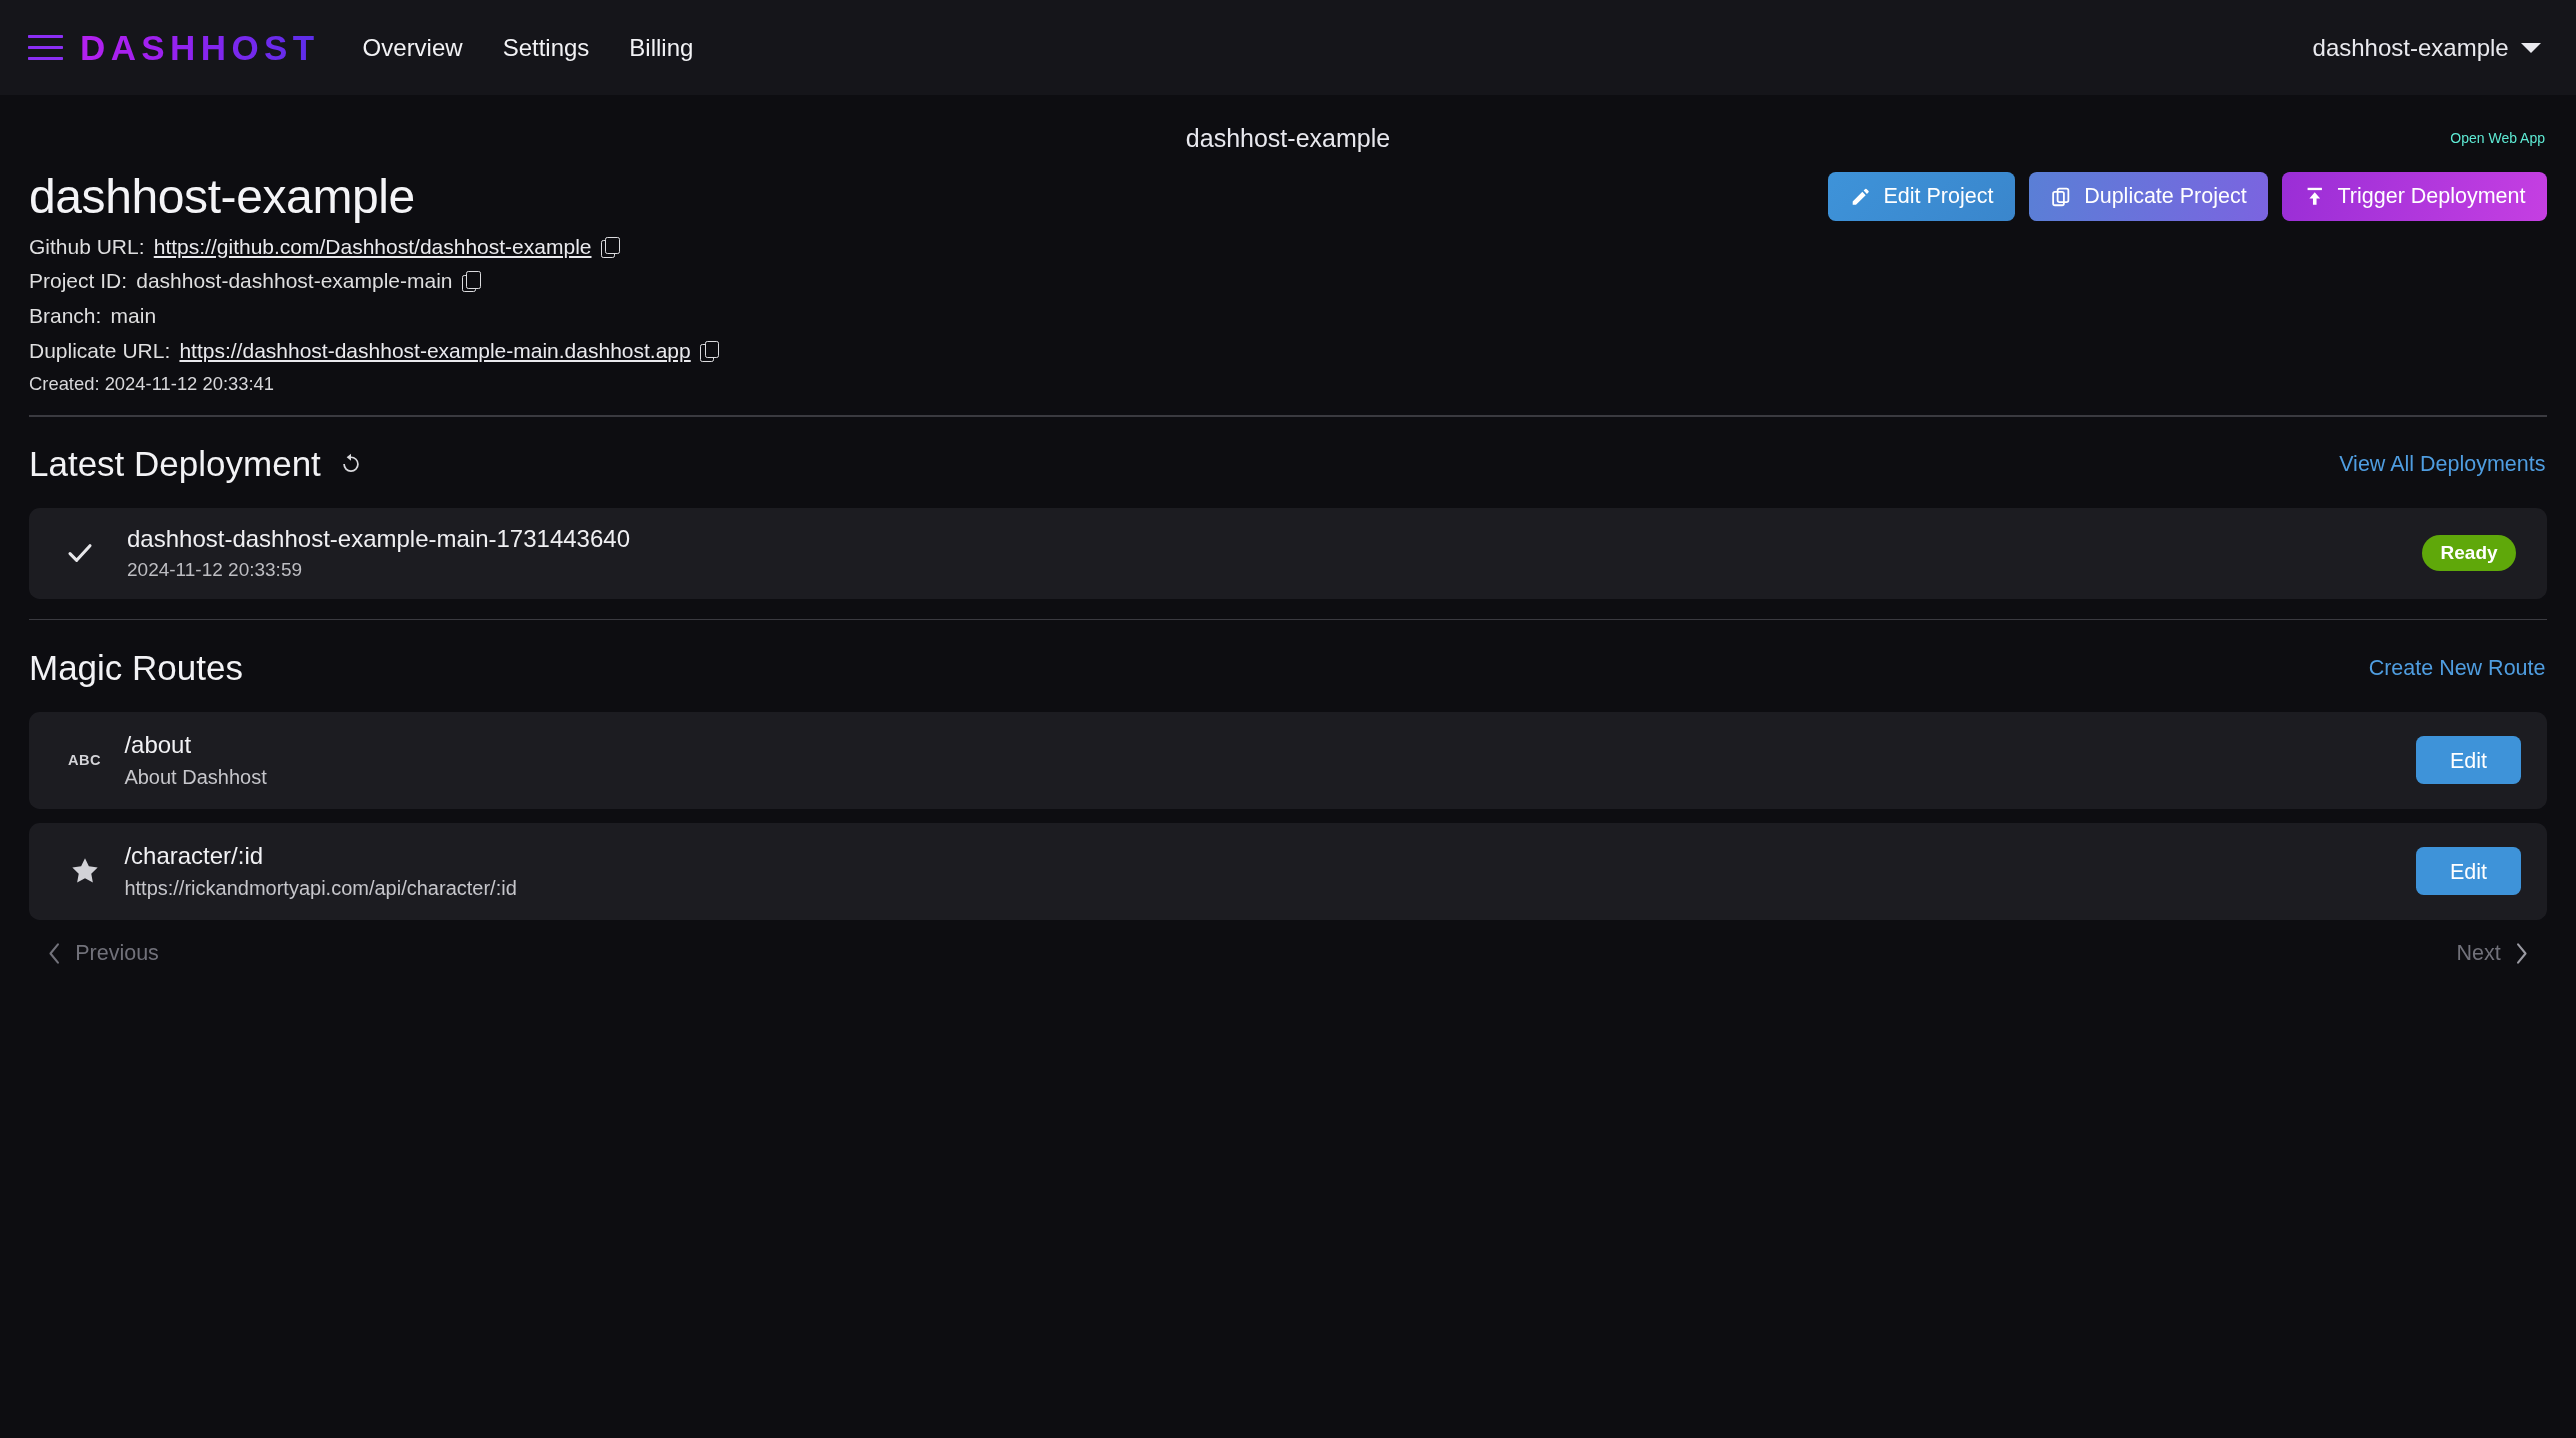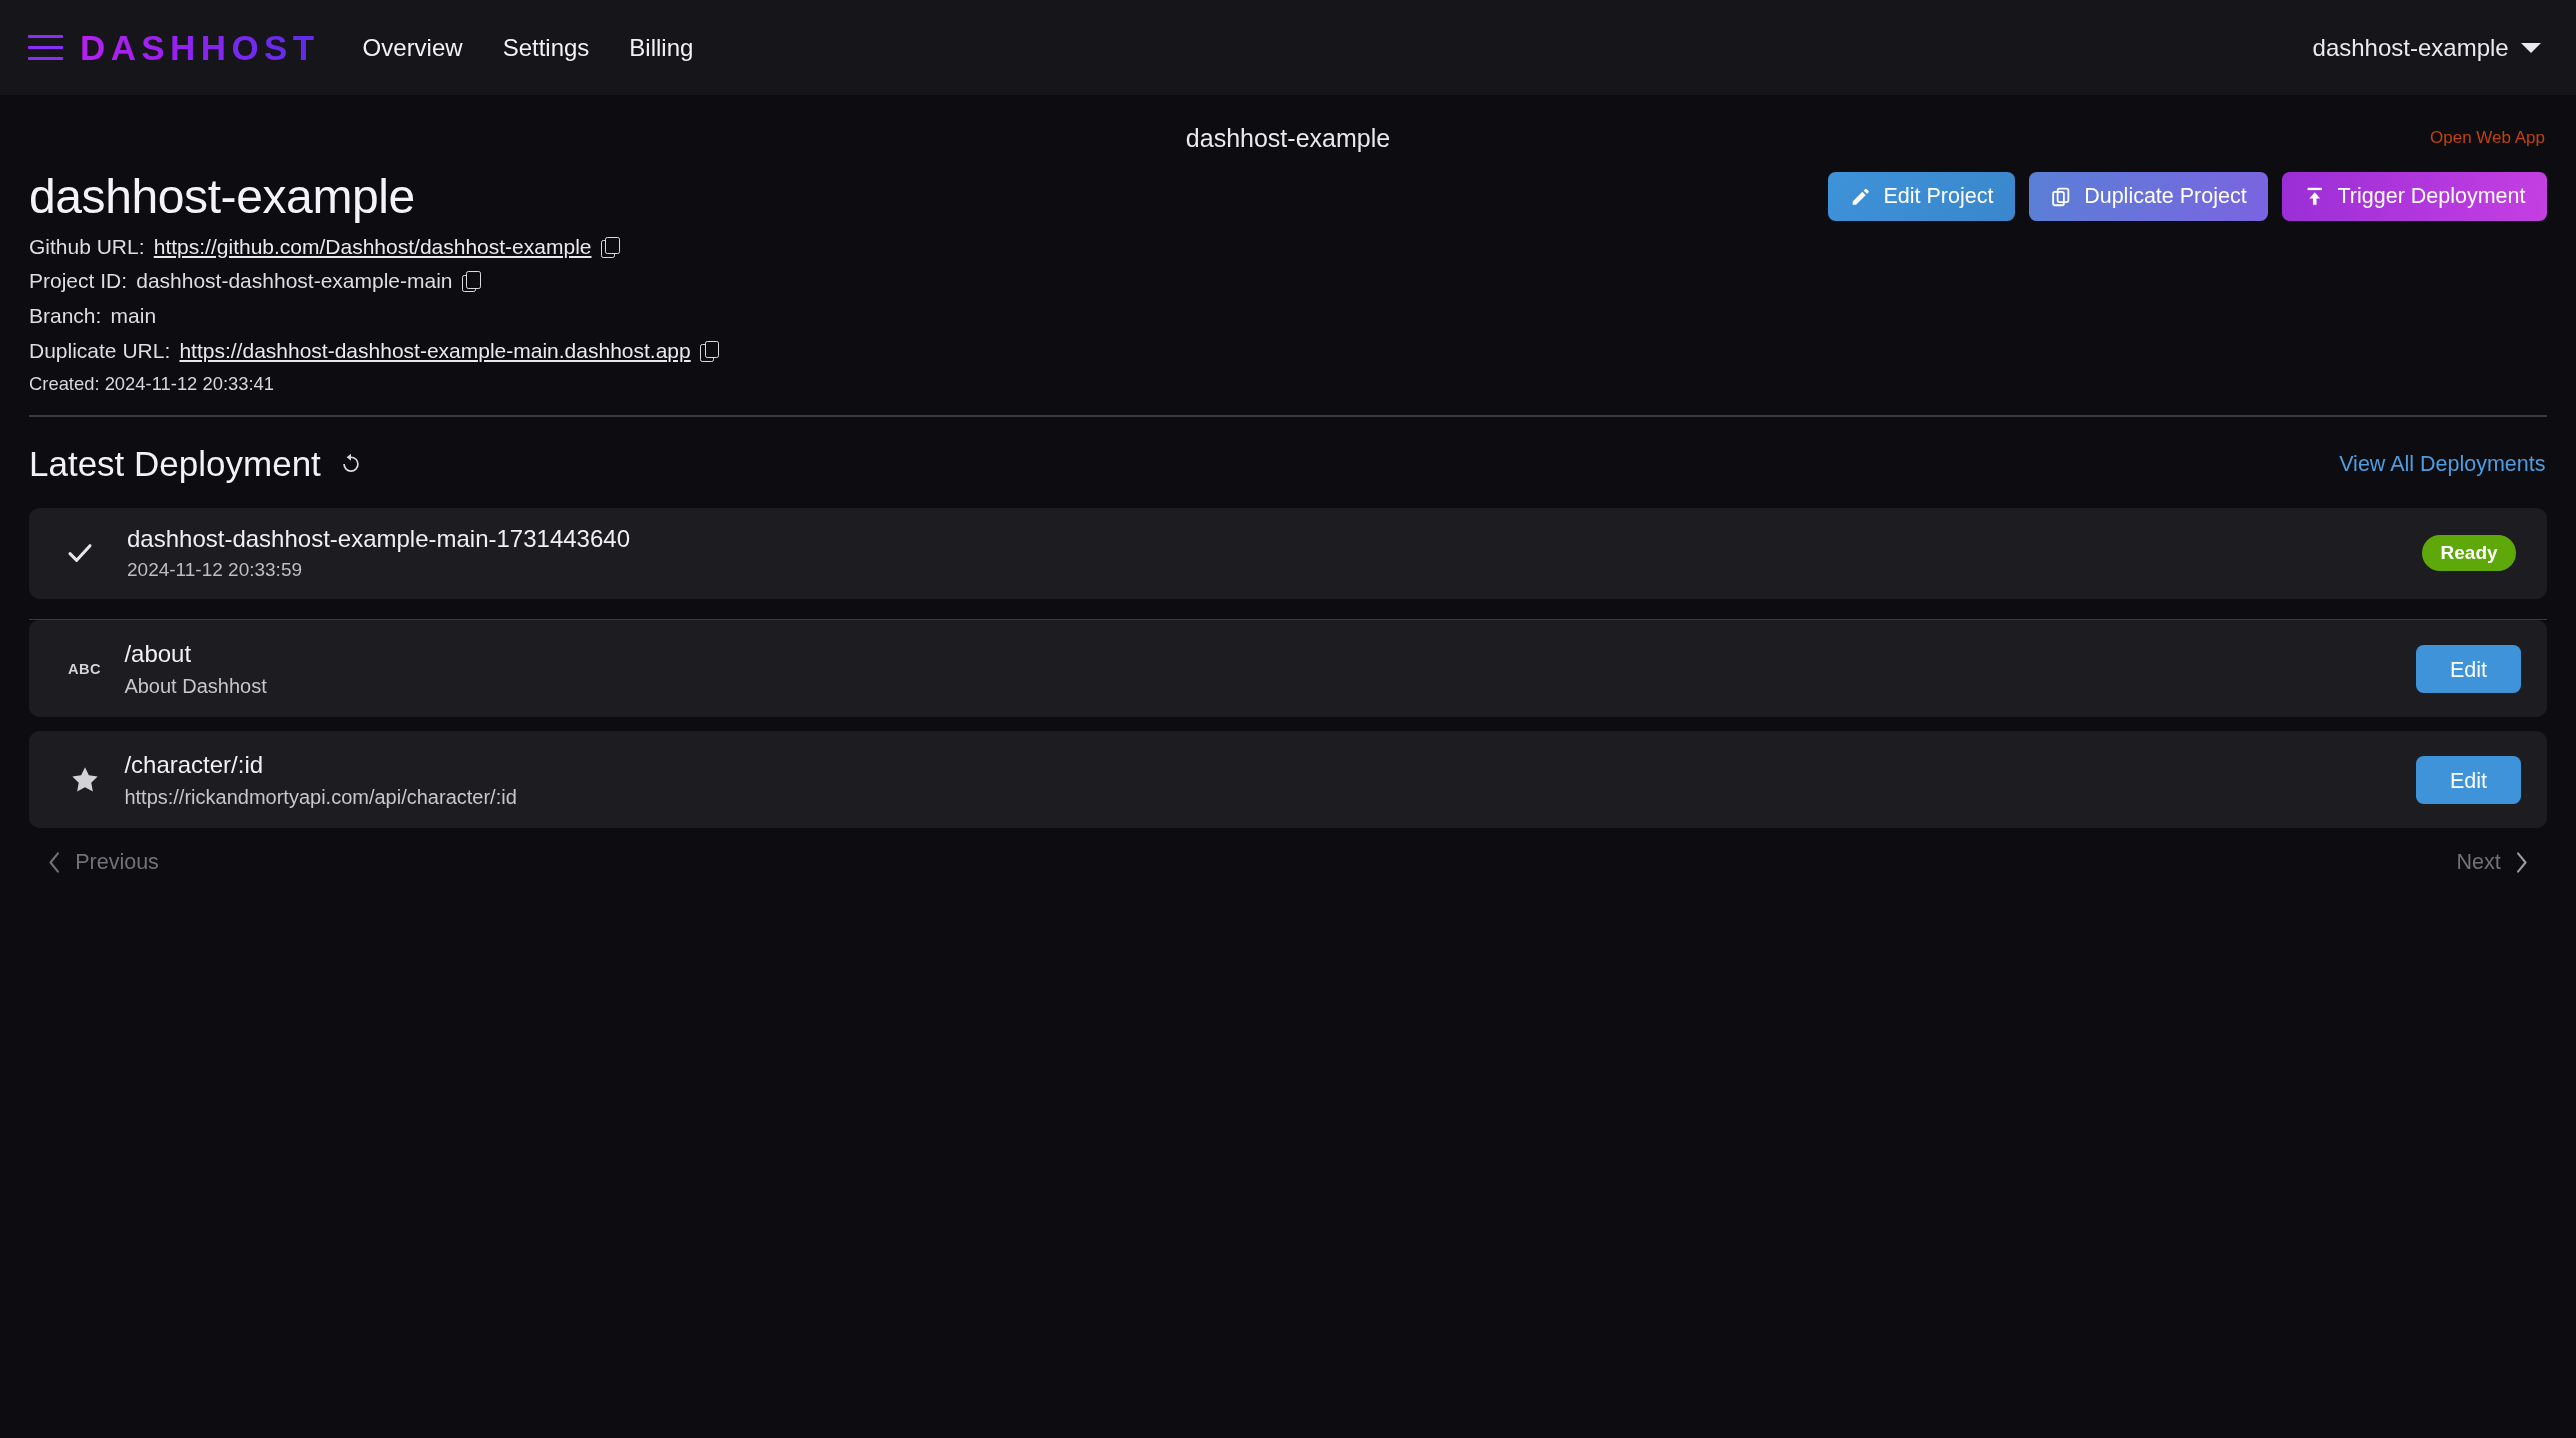--- a/index.html
+++ b/index.html
@@ -97,22 +97,22 @@
   .subbar-title {
     color: #e8e8ee;
     font-size: 25px;
     white-space: nowrap;
   }
   .open-web-app {
     position: absolute;
     right: 31px;
     top: 50%;
     transform: translateY(-50%);
-    color: #c2410c;
-    font-size: 17px;
+    color: #5eead4;
+    font-size: 14px;
     text-decoration: none;
     cursor: pointer;
     white-space: nowrap;
   }
 
   
   .content {
     padding: 0 29px;
   }
 
@@ -466,20 +466,24 @@
     </svg>
     <div class="deploy-texts">
       <div class="deploy-name">dashhost-dashhost-example-main-1731443640</div>
       <div class="deploy-date">2024-11-12 20:33:59</div>
     </div>
     <span class="badge-ready">Ready</span>
   </div>
 
   <div class="divider"></div>
 
+  <div class="section-head">
+    <span class="section-title">Magic Routes</span>
+    <a class="section-link">Create New Route</a>
+  </div>
 
   <div class="card route-card">
     <div class="route-icon">
       <span class="abc-glyph">ABC</span>
     </div>
     <div class="route-texts">
       <div class="route-path">/about</div>
       <div class="route-sub">About Dashhost</div>
     </div>
     <button class="btn-edit-route">Edit</button>

